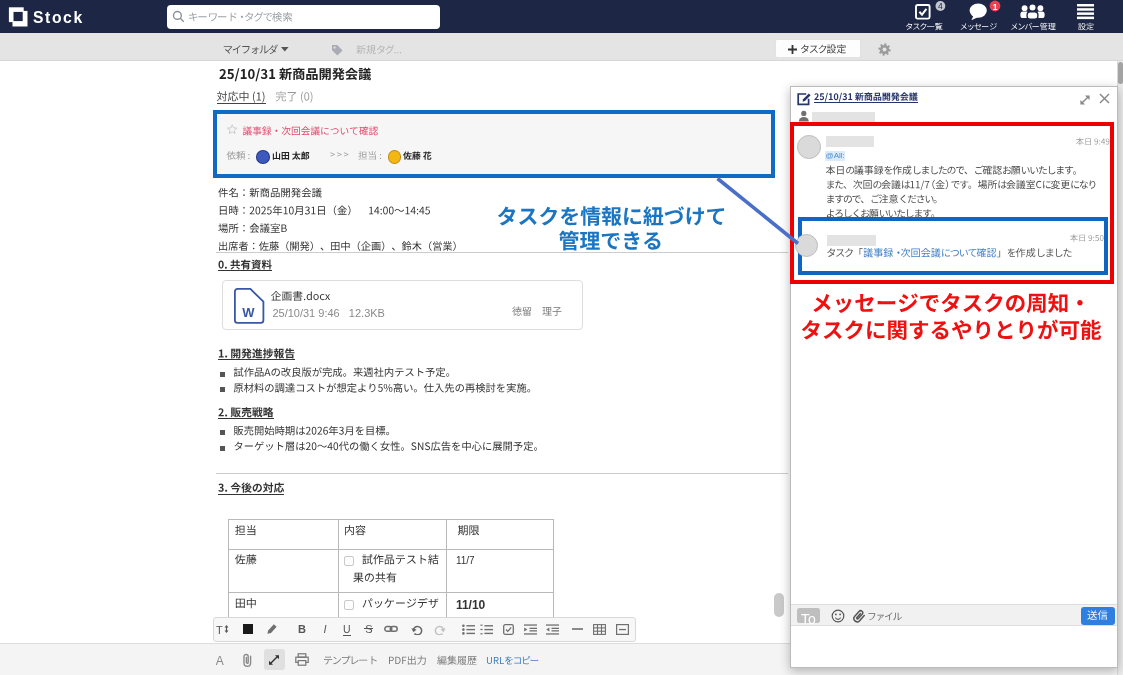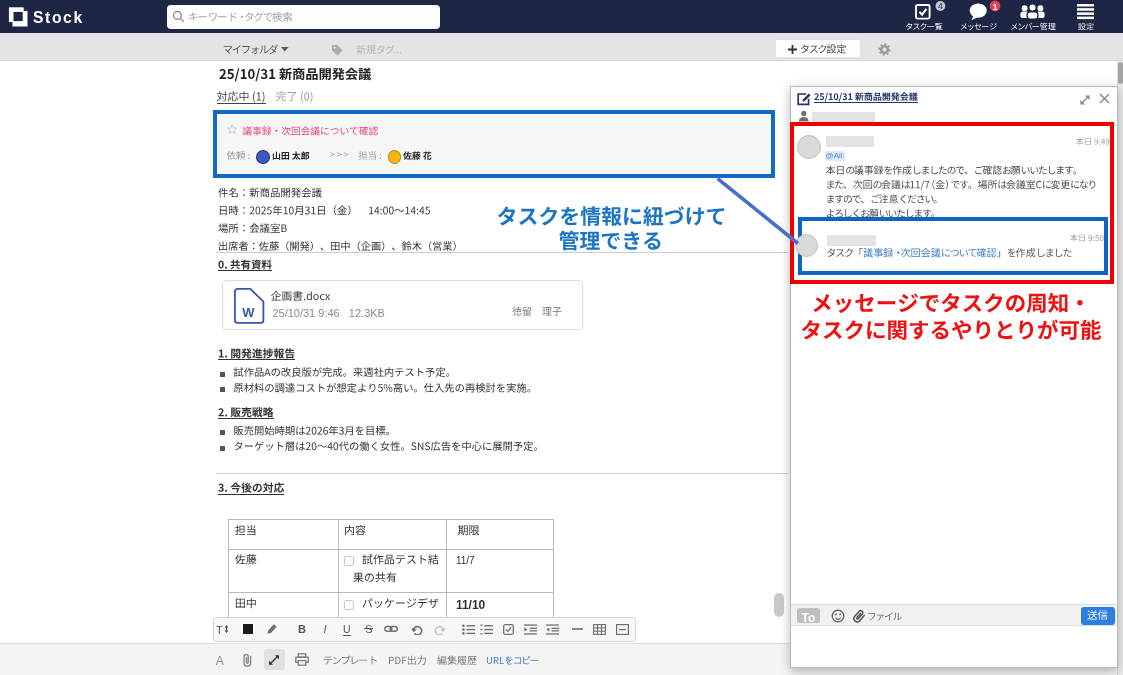--- a/index.html
+++ b/index.html
@@ -227,21 +227,21 @@
 <circle cx="5.8" cy="3.4" r="2.6" fill="#707070"></circle>
       <path d="M0.8 11.6 a5 4.6 0 0 1 10 0 Z" fill="#707070"></path>
     </svg>
     <div style="position:absolute;left:811.5px;top:111.5px;width:63px;height:11px;background:#e3e3e3"></div>
     <div style="position:absolute;left:797.4px;top:135.4px;width:23.6px;height:23.6px;border-radius:50%;background:#dadada;border:1px solid #bdbdbd;box-sizing:border-box"></div>
     <div style="position:absolute;left:825.6px;top:136px;width:48px;height:11px;background:#e3e3e3"></div>
     <div style="position:absolute;left:824.5px;top:150.5px;width:20px;height:10.5px;background:#dce9f8;border-radius:1px"></div>
     <div style="position:absolute;left:825.6px;top:152.2px;font-size:8px;color:#4a90d2;font-weight:400;white-space:pre;line-height:1;">@All:</div>
     <div style="position:absolute;left:791px;top:604px;width:326px;height:22px;background:#f1f1f1;border-top:1px solid #ddd;border-bottom:1px solid #ddd;box-sizing:border-box"></div>
     <div style="position:absolute;left:797px;top:607.5px;width:23px;height:15.5px;background:#bfbfbf;border-radius:2.5px"></div>
-    <div style="position:absolute;left:808.5px;top:611.5px;font-size:12px;color:#fff;font-weight:700;white-space:pre;line-height:1;transform:translateX(-50%);">To</div>
+    <div style="position:absolute;left:808.5px;top:611.5px;font-size:14px;color:#fff;font-weight:400;white-space:pre;line-height:1;transform:translateX(-50%);">To</div>
     <svg style="position:absolute;left:831px;top:609px" width="14" height="14">
 <circle cx="7" cy="7" r="5.8" fill="none" stroke="#555" stroke-width="1.2"></circle>
 <circle cx="4.9" cy="5.4" r="0.9" fill="#555"></circle>
       <circle cx="9.1" cy="5.4" r="0.9" fill="#555"></circle>
 <path d="M4.4 8.6 a2.8 2.8 0 0 0 5.2 0" fill="none" stroke="#555" stroke-width="1.1"></path>
     </svg>
     <svg style="position:absolute;left:851px;top:608px" width="16" height="16">
       <g transform="rotate(42 8 8)">
         <path d="M11.6 4.2 L11.6 11 a3.3 3.3 0 0 1 -6.6 0 L5 4.6 a2.1 2.1 0 0 1 4.2 0 L9.2 10.4 a0.9 0.9 0 0 1 -1.8 0 L7.4 5.4" fill="none" stroke="#555" stroke-width="1.5" stroke-linecap="round"></path>
       </g>

